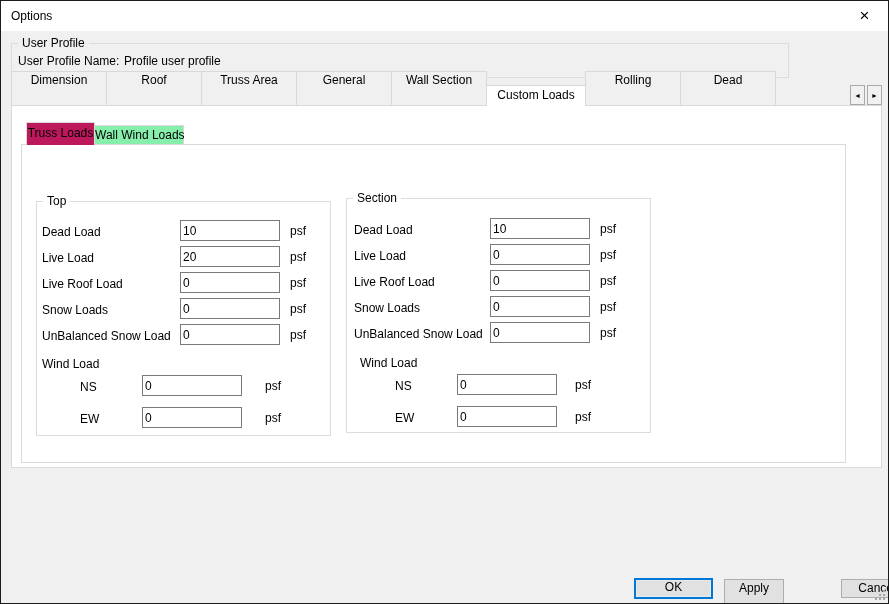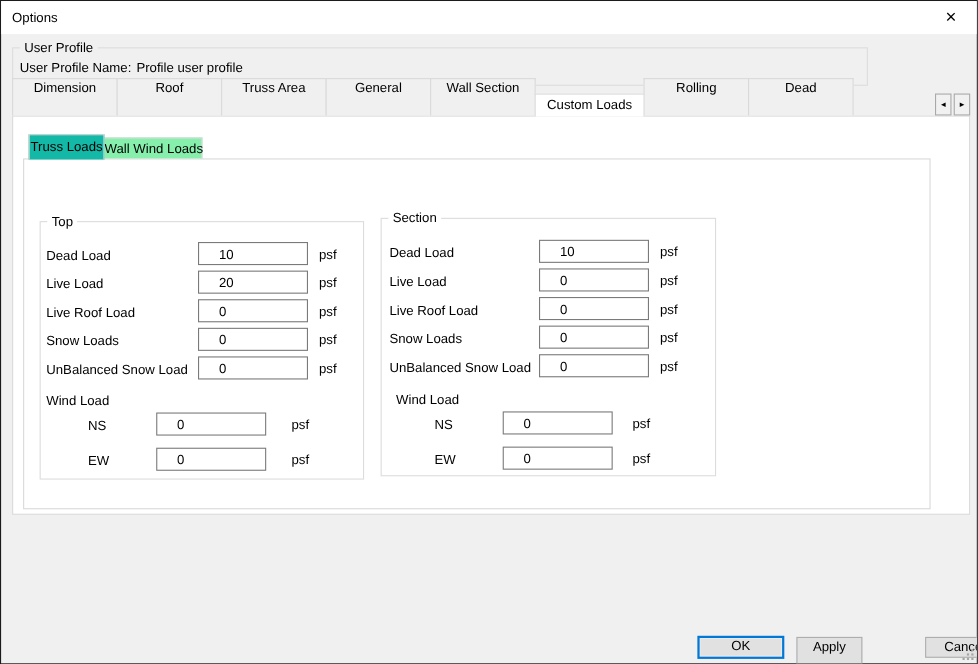--- a/index.html
+++ b/index.html
@@ -14,33 +14,33 @@
   .legend.on-gray{background:#f0f0f0;}
 
   .panel{position:absolute;background:#ffffff;border:1px solid #d9d9d9;box-sizing:border-box;}
 
   .tabstrip{position:absolute;display:flex;align-items:flex-end;}
   .outer-tabs{left:10px;top:84px;height:21px;}
   .tab{box-sizing:border-box;width:96px;height:34px;margin-bottom:1px;margin-right:-1px;border:1px solid #d9d9d9;border-bottom:none;background:#f0f0f0;text-align:center;line-height:16px;position:relative;z-index:2;white-space:nowrap;overflow:hidden;}
   .tab.selected{width:100px;height:21px;margin-bottom:0;background:#ffffff;z-index:6;line-height:19px;}
   .sub-tabs{left:25px;top:121px;height:23px;}
   .subtab{box-sizing:border-box;width:90px;height:19px;margin-bottom:1px;margin-right:-1px;border:1px solid #d9d9d9;border-bottom:none;background:#86efac;text-align:center;line-height:18px;position:relative;z-index:4;white-space:nowrap;}
-  .subtab.selected{width:69px;height:23px;margin-bottom:0;background:#14b8a6;z-index:7;line-height:20px;}
+  .subtab.selected{width:69px;height:23px;margin-bottom:0;background:#be185d;z-index:7;line-height:20px;}
 
   .scroller{position:absolute;left:849px;top:84px;display:flex;gap:2px;z-index:6;}
   .scrollbtn{width:15px;height:20px;border:1px solid #a9a9a9;background:#f1f1f1;box-sizing:border-box;display:flex;align-items:center;justify-content:center;font-size:7px;line-height:1;color:#000;}
 
   .cb{position:absolute;display:flex;align-items:center;height:15px;}
   .cbbox{width:13px;height:13px;border:1px solid #4f4f4f;background:#ffffff;box-sizing:border-box;display:inline-flex;align-items:center;justify-content:center;flex:0 0 auto;}
   .checkglyph{font-size:11px;line-height:1;color:#1a1a1a;margin-top:-1px;}
   .cblabel{margin-left:8px;white-space:nowrap;}
 
   .frow{position:absolute;left:0;right:0;height:22px;}
   .flabel{position:absolute;top:5px;white-space:nowrap;}
-  .tbox{position:absolute;top:0;box-sizing:border-box;width:100px;height:21px;border:1px solid #7a7a7a;background:#ffffff;font-size:12px;padding:1px 18px;outline:none;}
+  .tbox{position:absolute;top:0;box-sizing:border-box;width:100px;height:21px;border:1px solid #7a7a7a;background:#ffffff;font-size:12px;padding:1px 2px;outline:none;}
   .funit{position:absolute;top:4px;white-space:nowrap;}
   .windlabel{position:absolute;white-space:nowrap;}
 
   .btn{position:absolute;box-sizing:border-box;background:#e1e1e1;border:1px solid #adadad;text-align:center;line-height:17px;font-size:12px;}
   .btn.default{border:2px solid #0078d7;line-height:15px;box-shadow:inset 0 0 0 1px #e9e9e9;}
 
   .grip{position:absolute;right:3px;bottom:3px;width:10px;height:10px;}
   .grip i{position:absolute;right:0;top:0;width:2px;height:2px;background:#a6a6a6;
     box-shadow:0 4px 0 #a6a6a6,0 8px 0 #a6a6a6,-4px 4px 0 #a6a6a6,-4px 8px 0 #a6a6a6,-8px 8px 0 #a6a6a6;}
 </style>

